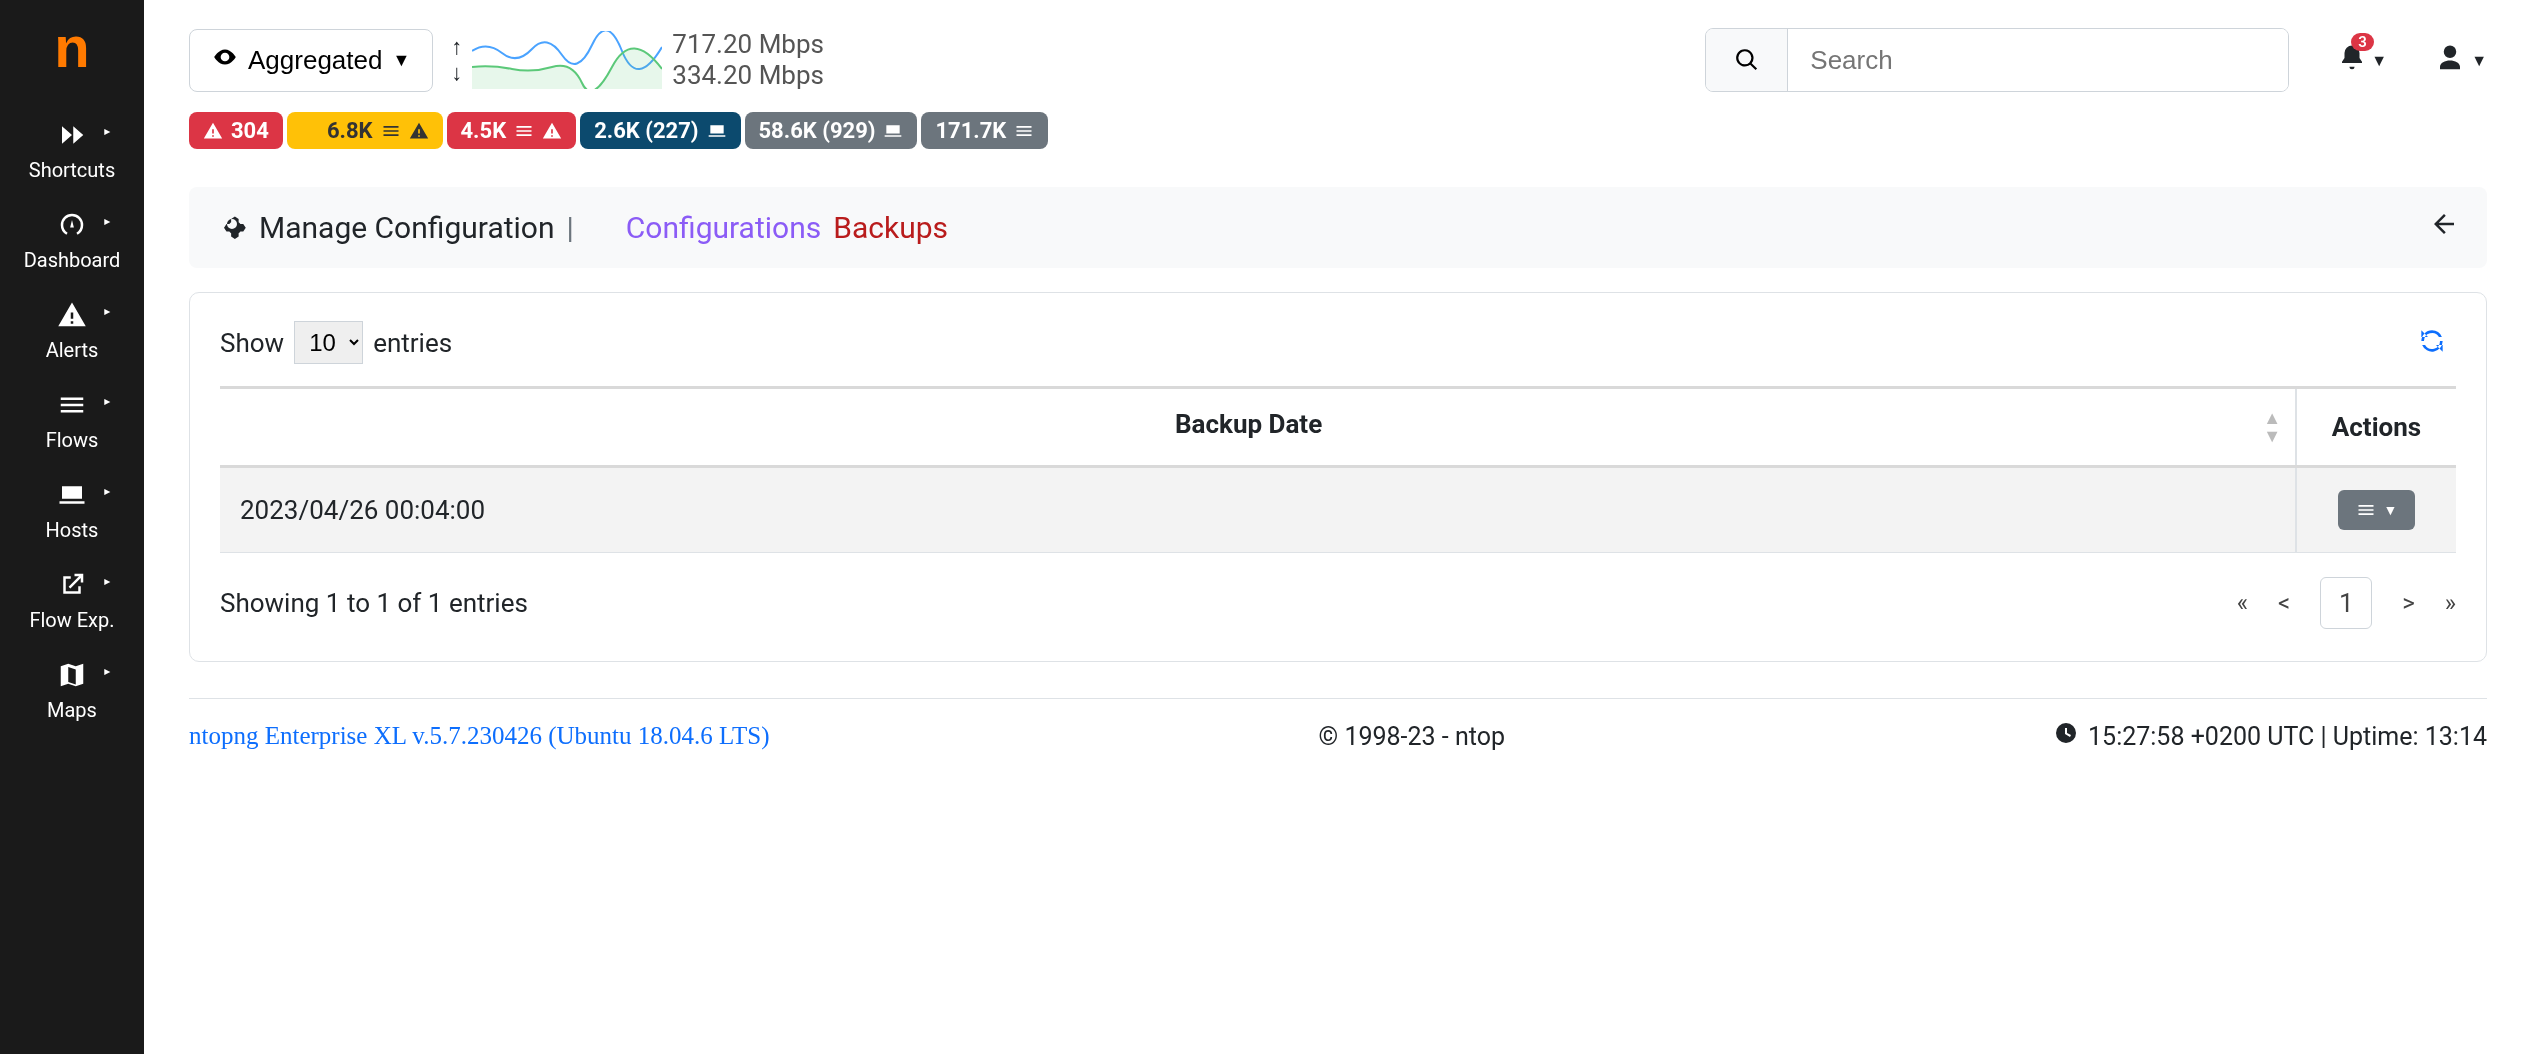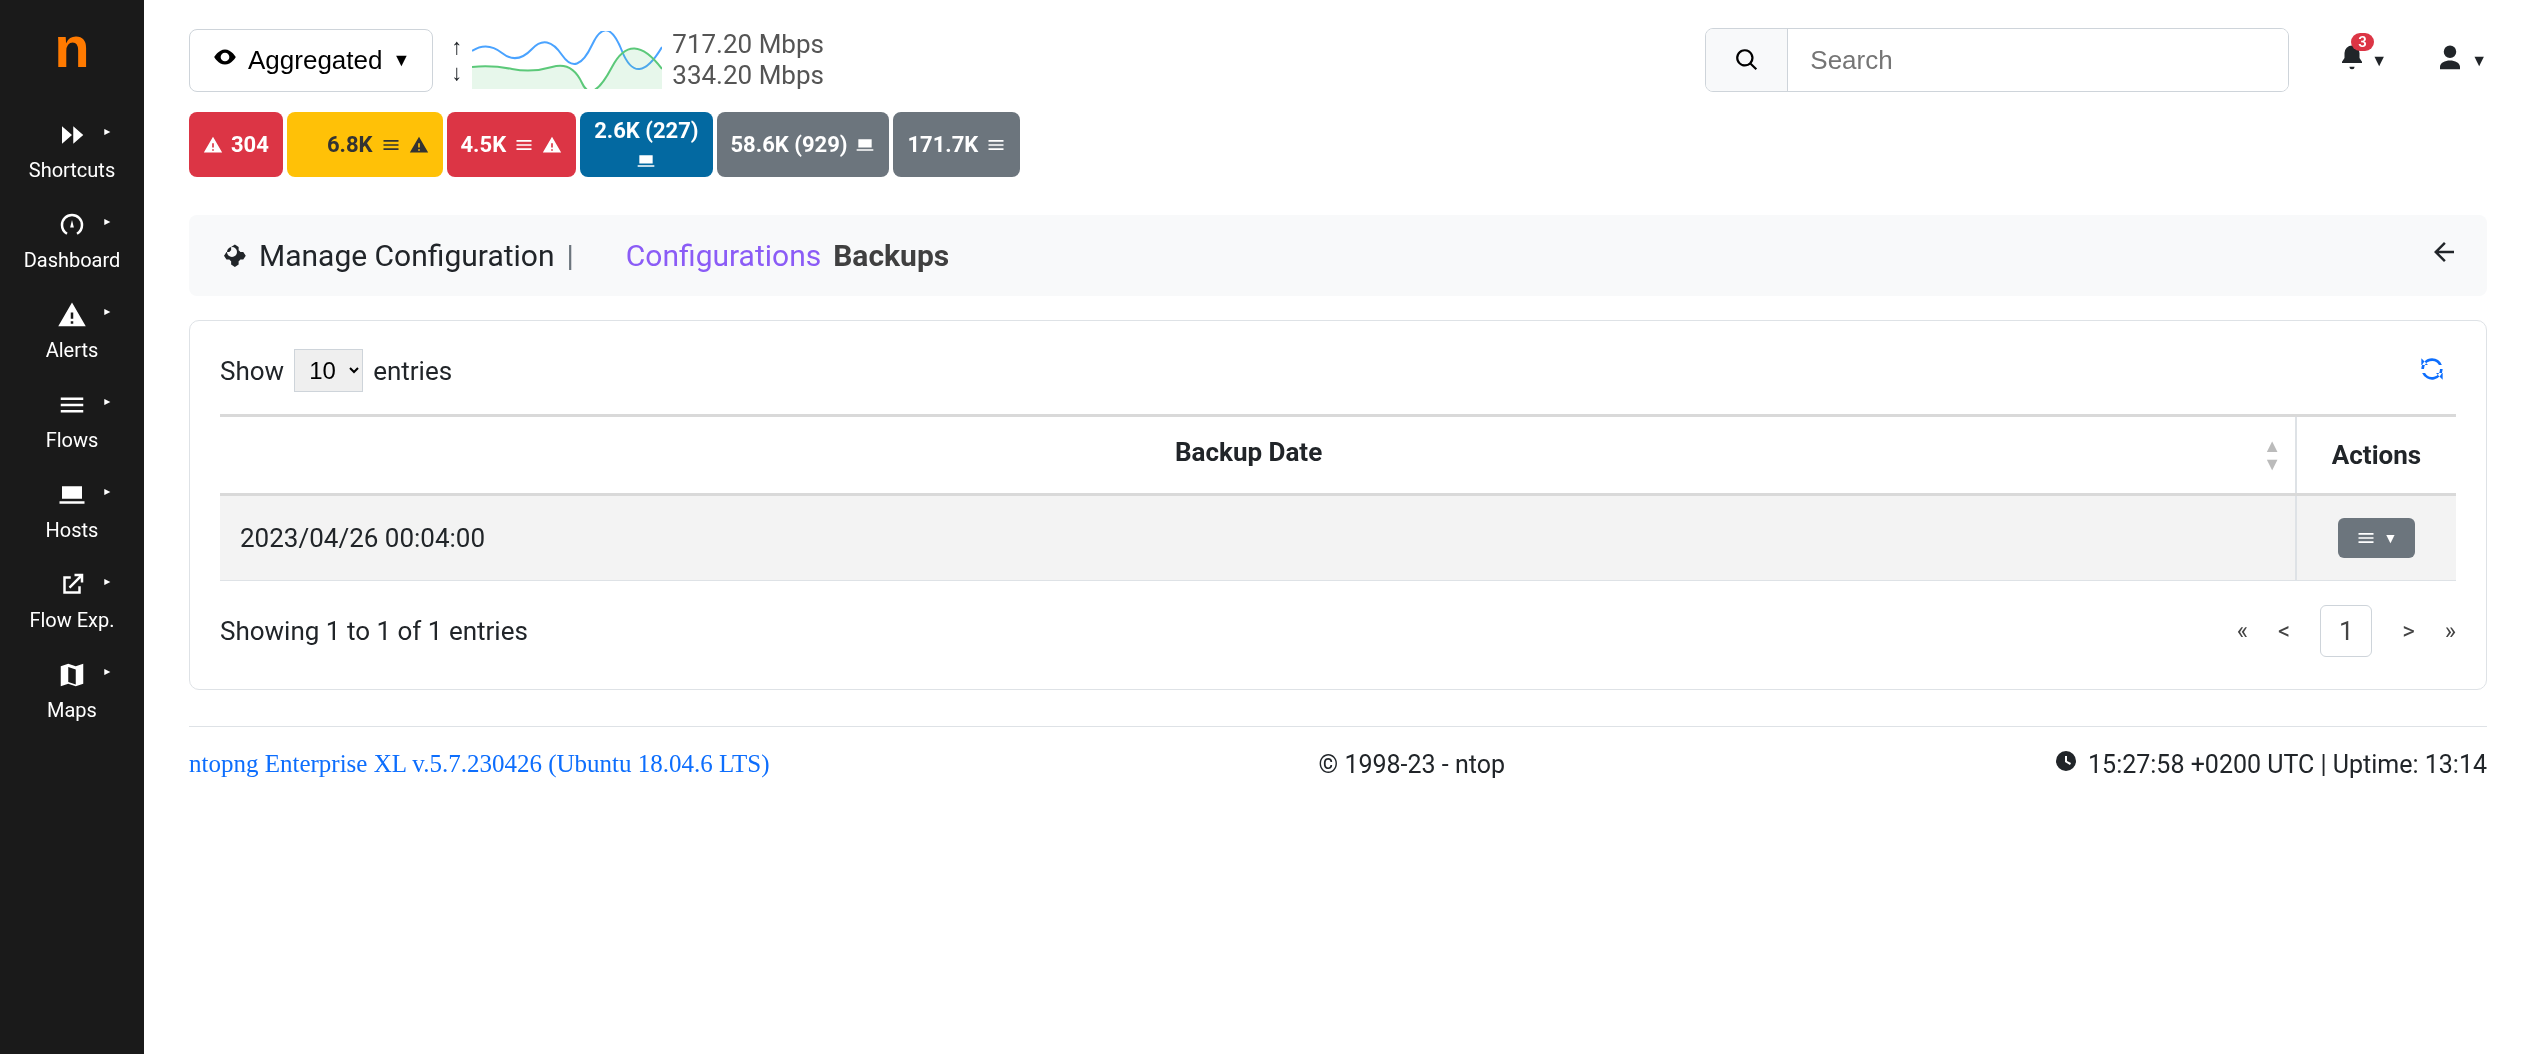--- a/index.html
+++ b/index.html
@@ -155,38 +155,38 @@
   padding: 6px 14px;
   display: inline-flex;
   align-items: center;
   gap: 8px;
   cursor: pointer;
 }
 .badge-pill svg { width: 20px; height: 20px; fill: #fff; }
 .bg-red { background: #dc3545; }
 .bg-yellow { background: #ffc107; color: #333; padding-left: 40px; }
 .bg-yellow svg { fill: #333; }
-.bg-green { background: #0369a1; flex-direction: column; }
+.bg-green { background: #0c4a6e; }
 .bg-gray { background: #6c757d; }
 
 
 .crumb-bar {
   background: #f8f9fa;
   margin: 26px 45px 0 45px;
   border-radius: 8px;
   padding: 22px 28px;
   display: flex;
   align-items: center;
   gap: 12px;
   font-size: 30px;
 }
 .crumb-bar .gear svg { width: 30px; height: 30px; fill: #212529; }
 .crumb-sep { color: #6c757d; }
 .crumb-link { color: #8b5cf6; font-weight: 400; margin-left: 40px; }
-.crumb-active { font-weight: 700; color: #404040; }
+.crumb-active { font-weight: 400; color: #b91c1c; }
 .crumb-spacer { flex: 1; }
 .crumb-back svg { width: 30px; height: 30px; fill: #212529; cursor: pointer; }
 
 
 .panel {
   border: 1px solid #dee2e6;
   border-radius: 10px;
   margin: 24px 45px 0 45px;
   padding: 28px 0 32px 0;
 }

